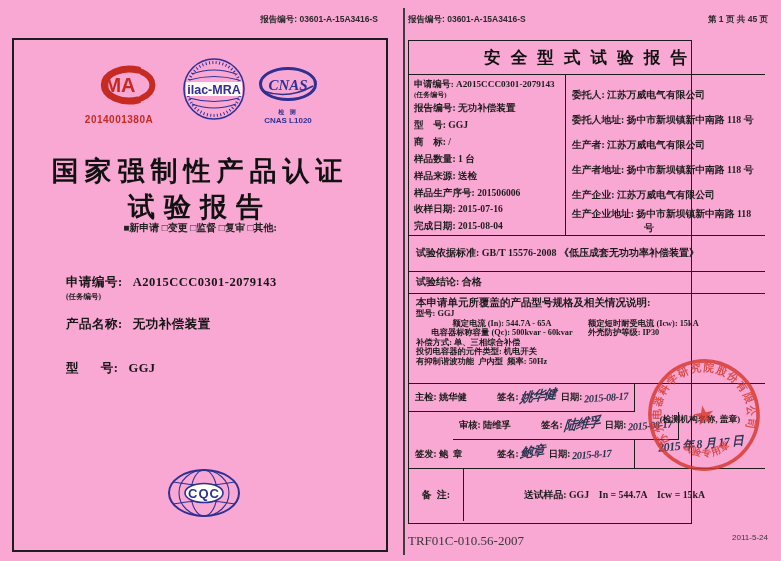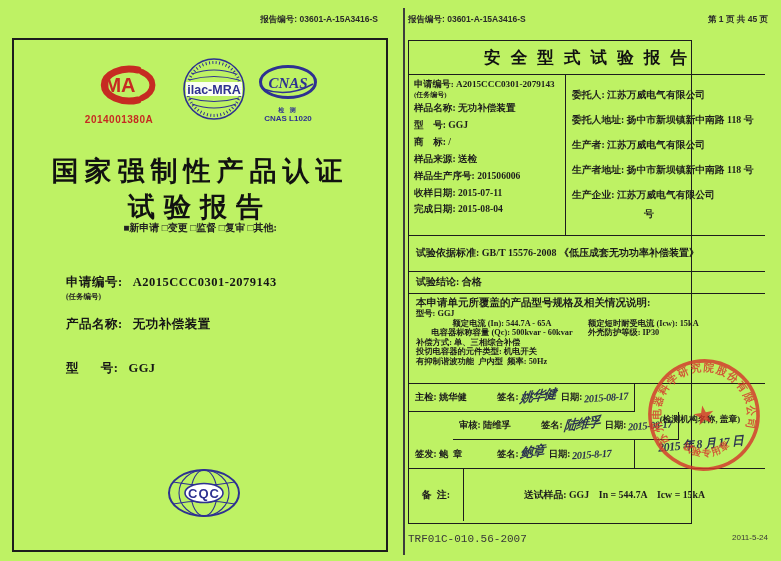--- a/index.html
+++ b/index.html
@@ -1,25 +1,25 @@
 <!DOCTYPE html>
 <html><head>
 <meta charset="utf-8">
 <style>
   html,body{margin:0;padding:0;background:#ffffff;}
-  .canvas{position:relative;width:781px;height:561px;background:#bef264;overflow:hidden;
+  .canvas{position:relative;width:781px;height:561px;background:#f9a8d4;overflow:hidden;
           font-family:"Liberation Serif","DejaVu Serif",serif;color:#1c1c1c;}
   [data-bind]{white-space:pre-wrap;}
 
   
   .page-left{position:absolute;left:0;top:0;width:400px;height:561px;}
   .lp-header{position:absolute;top:14px;right:22px;font-family:"Liberation Sans","DejaVu Sans",sans-serif;
              font-size:8.5px;font-weight:700;color:#2a2a2a;}
   .lp-border{position:absolute;left:12px;top:38px;width:376px;height:514px;border:2.5px solid #1d1d1d;box-sizing:border-box;}
-  .logos{position:absolute;left:0;top:16px;width:100%;display:flex;justify-content:center;align-items:center;gap:26px;}
+  .logos{position:absolute;left:0;top:16px;width:100%;display:flex;justify-content:center;align-items:flex-end;gap:26px;}
   .cma-wrap{margin-top:6px;text-align:center;}
   .cma-code{font-family:"Liberation Sans",sans-serif;font-size:10px;font-weight:700;color:#c62b22;letter-spacing:0.5px;margin-top:2px;}
   .cnas-wrap{margin-top:6px;text-align:center;margin-left:-14px;}
   .cnas-sub{font-size:6px;color:#2e3191;font-weight:700;letter-spacing:2px;line-height:6px;margin-top:1px;}
   .cnas-code{font-family:"Liberation Sans",sans-serif;font-size:8px;font-weight:700;color:#2e3191;margin-top:1px;}
   .lp-title1{position:absolute;top:113px;width:100%;text-align:center;font-size:27px;font-weight:600;letter-spacing:6px;color:#111;}
   .lp-title2{position:absolute;top:149px;width:100%;text-align:center;font-size:27px;font-weight:600;letter-spacing:9px;color:#111;}
   .lp-checks{position:absolute;top:181px;width:100%;text-align:center;font-size:10px;font-weight:600;color:#222;}
   .lp-field{position:absolute;left:52px;font-size:12.5px;font-weight:600;letter-spacing:0.5px;color:#161616;}
   .lp-field .val{margin-left:10px;}
@@ -64,21 +64,21 @@
   .sig-datelabel{margin-left:4px;}
   .cell-stamp{left:226px;top:343px;width:130px;height:85px;}
   .stamp-orgnote{position:absolute;top:30px;left:0;width:100%;text-align:center;font-size:8.8px;font-weight:600;color:#1c1c1c;}
   .stamp-date{position:absolute;top:50px;left:0;width:100%;text-align:center;}
   .stamp-date .hand-date{font-size:12px;transform:rotate(-5deg);}
   .cell-remark-label{left:0;top:428px;width:55px;height:52px;display:flex;align-items:center;justify-content:center;
                      font-size:10px;font-weight:600;}
   .cell-remark{left:55px;top:428px;width:301px;height:52px;display:flex;align-items:center;justify-content:center;
                font-size:9.8px;font-weight:600;}
   .stamp-svg{position:absolute;left:240px;top:356px;z-index:5;opacity:0.82;transform:rotate(-10deg);}
-  .rp-footer-left{position:absolute;left:3px;top:533px;font-family:Liberation Mono, monospace;font-size:11px;color:#383838;}
+  .rp-footer-left{position:absolute;left:3px;top:533px;font-family:Liberation Serif, serif;font-size:13px;color:#383838;}
   .rp-footer-right{position:absolute;right:13px;top:533px;font-family:"Liberation Sans",sans-serif;font-size:8px;color:#383838;}
 </style>
 </head>
 <body>
 
 <div class="canvas">
 
   <div class="page-left">
     <div class="lp-header" data-bind="left_page.report_no">报告编号: 03601-A-15A3416-S</div>
     <div class="lp-border">
@@ -157,35 +157,37 @@
       <span data-bind="right_page.report_no">报告编号: 03601-A-15A3416-S</span>
       <span data-bind="right_page.page_info">第 1 页 共 45 页</span>
     </div>
 
     <div class="rtable">
       <div class="c row-title bb" data-bind="right_page.title">安 全 型 式 试 验 报 告</div>
 
       <div class="c cell-sample br bb">
         <div class="l-main" data-bind="right_page.sample.app_no">申请编号: A2015CCC0301-2079143</div>
         <div class="l-note" data-bind="right_page.sample.app_note">(任务编号)</div>
-        <div class="l-item" data-bind="right_page.sample.lines.0">样品名称: 无功补偿装置</div>
+        <div class="l-item" data-bind="right_page.sample.lines.0">报告编号: 无功补偿装置</div>
         <div class="l-item" data-bind="right_page.sample.lines.1">型    号: GGJ</div>
         <div class="l-item" data-bind="right_page.sample.lines.2">商    标: /</div>
+        <div class="l-item" data-bind="right_page.sample.lines.3">样品数量: 1 台</div>
         <div class="l-item" data-bind="right_page.sample.lines.4">样品来源: 送检</div>
         <div class="l-item" data-bind="right_page.sample.lines.5">样品生产序号: 201506006</div>
-        <div class="l-item" data-bind="right_page.sample.lines.6">收样日期: 2015-07-11</div>
+        <div class="l-item" data-bind="right_page.sample.lines.6">收样日期: 2015-07-16</div>
         <div class="l-item" data-bind="right_page.sample.lines.7">完成日期: 2015-08-04</div>
       </div>
 
       <div class="c cell-client bb">
         <div class="l-item" data-bind="right_page.client.lines.0">委托人: 江苏万威电气有限公司</div>
         <div class="l-item" data-bind="right_page.client.lines.1">委托人地址: 扬中市新坝镇新中南路 118 号</div>
         <div class="l-item" data-bind="right_page.client.lines.2">生产者: 江苏万威电气有限公司</div>
         <div class="l-item" data-bind="right_page.client.lines.3">生产者地址: 扬中市新坝镇新中南路 118 号</div>
         <div class="l-item" data-bind="right_page.client.lines.4">生产企业: 江苏万威电气有限公司</div>
+        <div class="l-wrap" data-bind="right_page.client.lines.5">生产企业地址: 扬中市新坝镇新中南路 118</div>
         <div class="l-tail" data-bind="right_page.client.lines.6">号</div>
       </div>
 
       <div class="c row-standard bb" data-bind="right_page.standard">试验依据标准: GB/T 15576-2008 《低压成套无功功率补偿装置》</div>
       <div class="c row-conclusion bb" data-bind="right_page.conclusion">试验结论: 合格</div>
 
       <div class="c row-coverage bb">
         <div class="cov-title" data-bind="right_page.coverage_title">本申请单元所覆盖的产品型号规格及相关情况说明:</div>
         <div class="spec-line" data-bind="right_page.specs_head.0">型号: GGJ</div>
         <div class="spec-line spec2">

